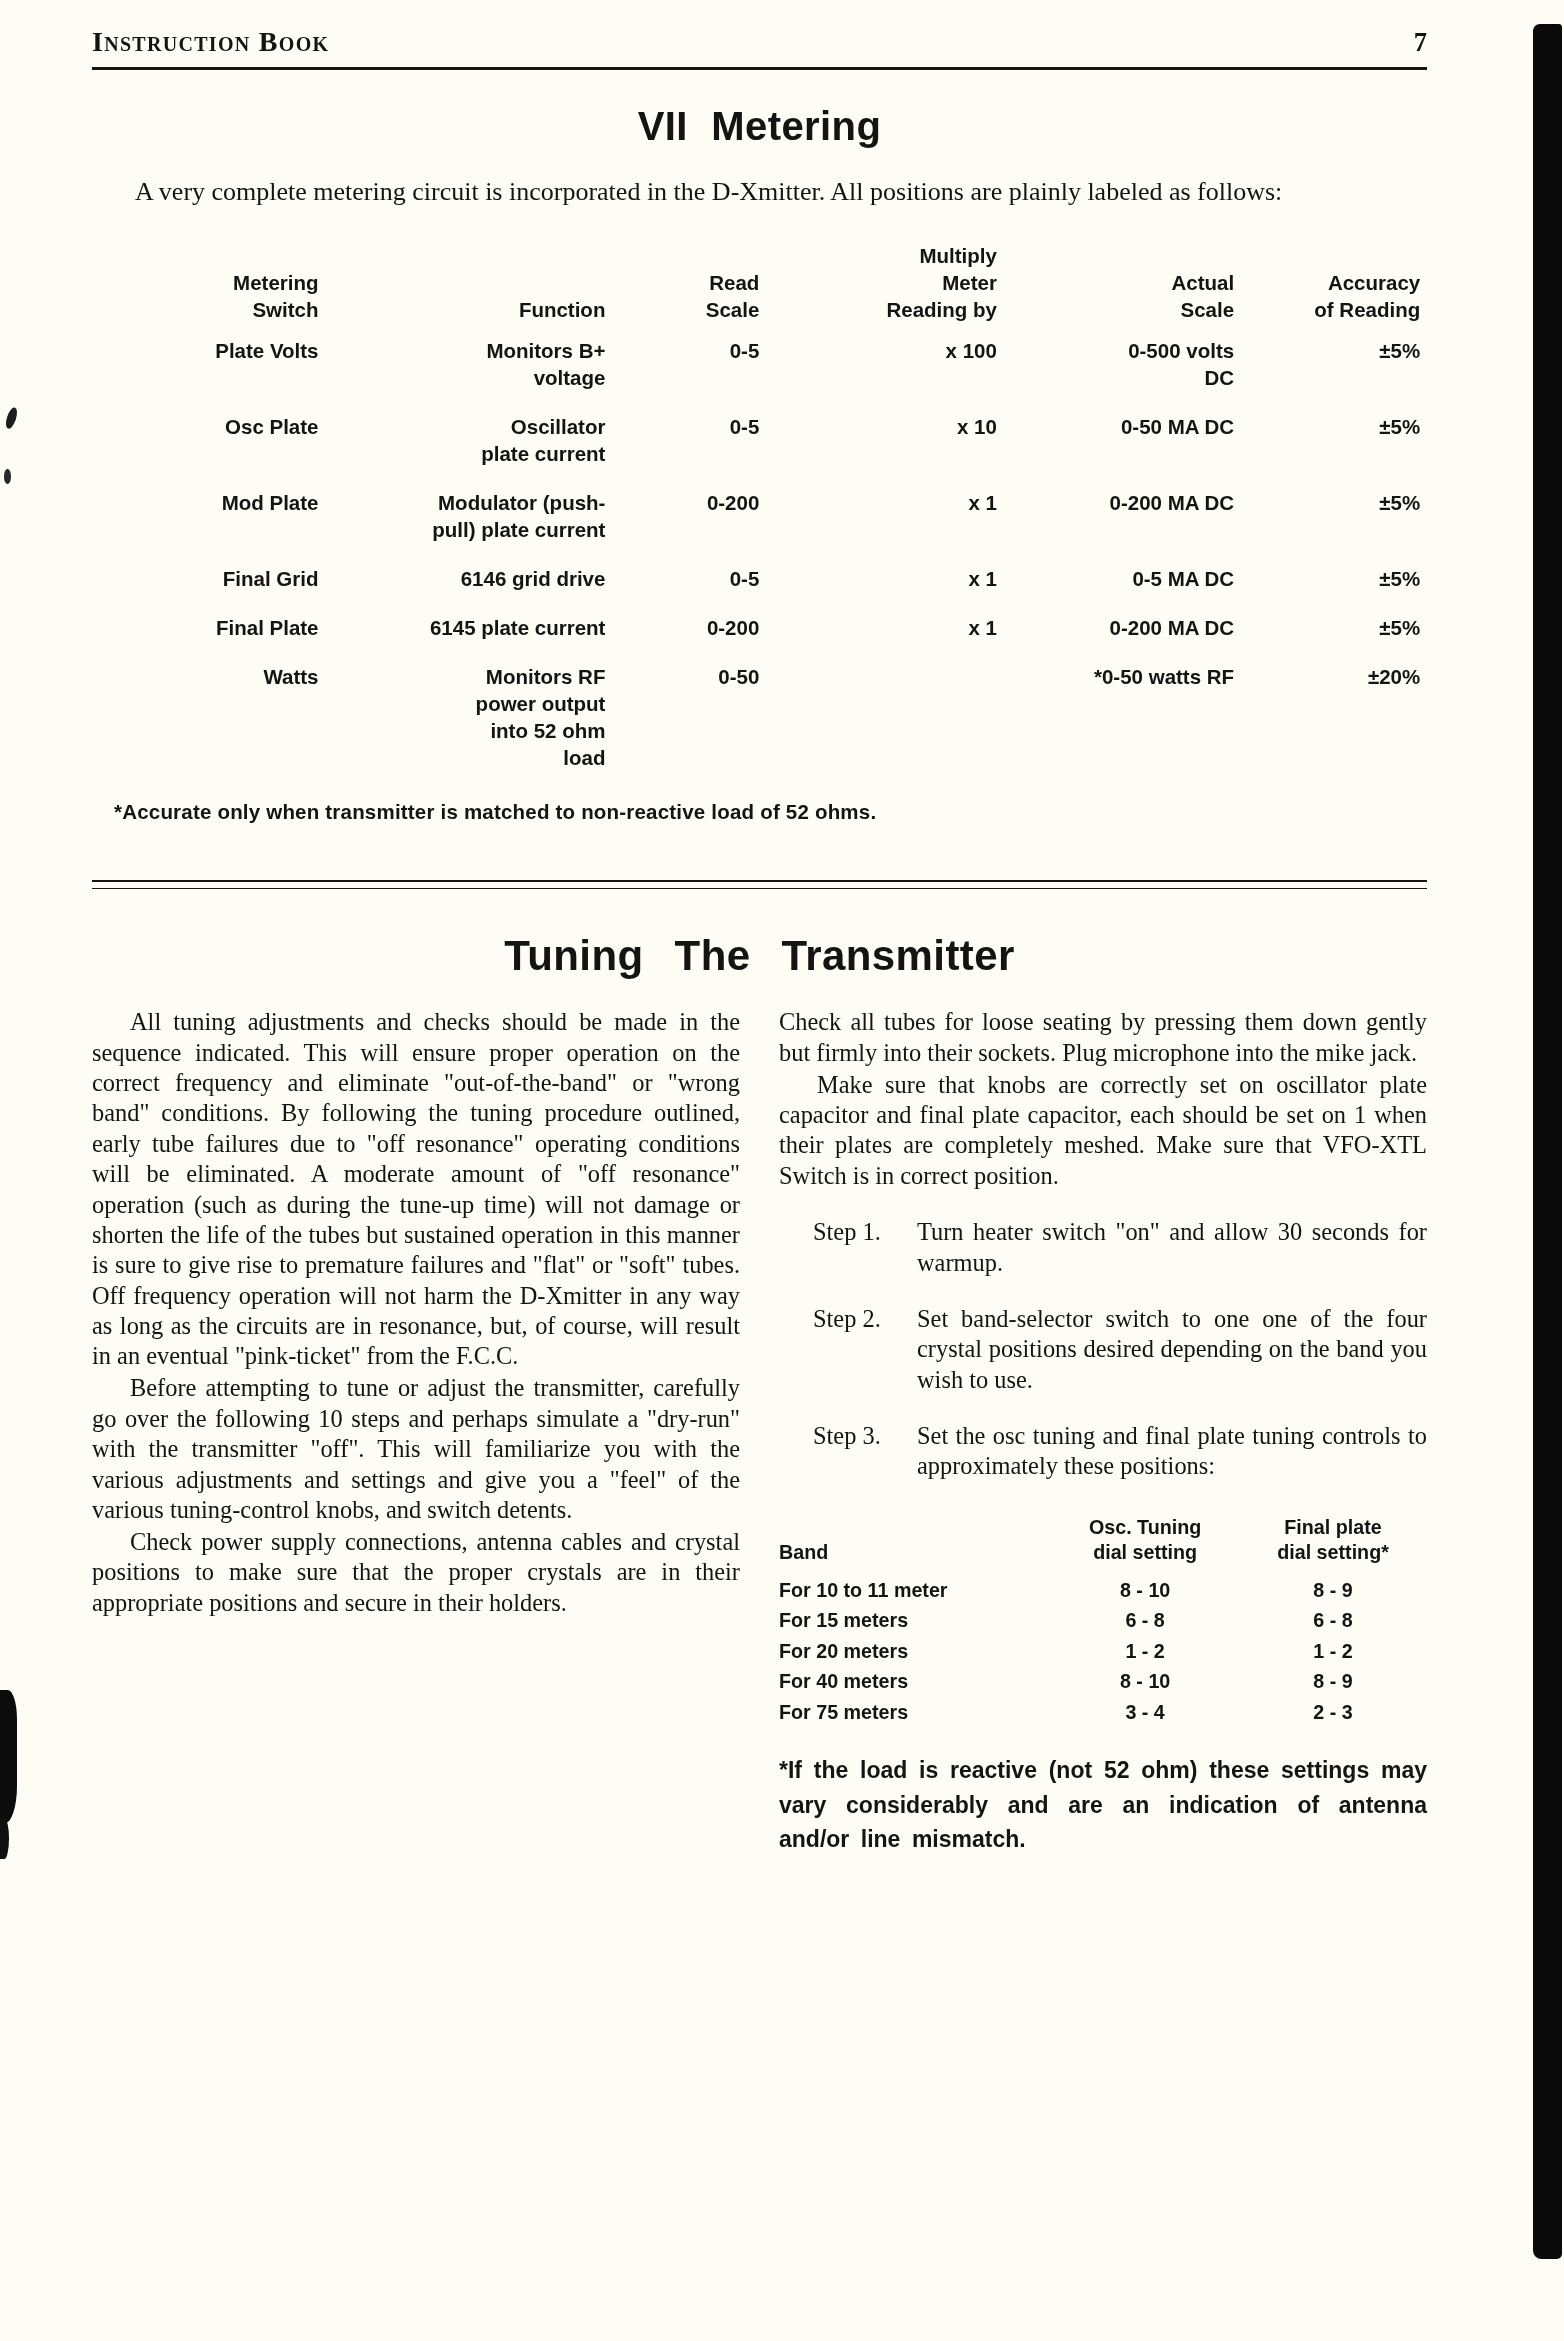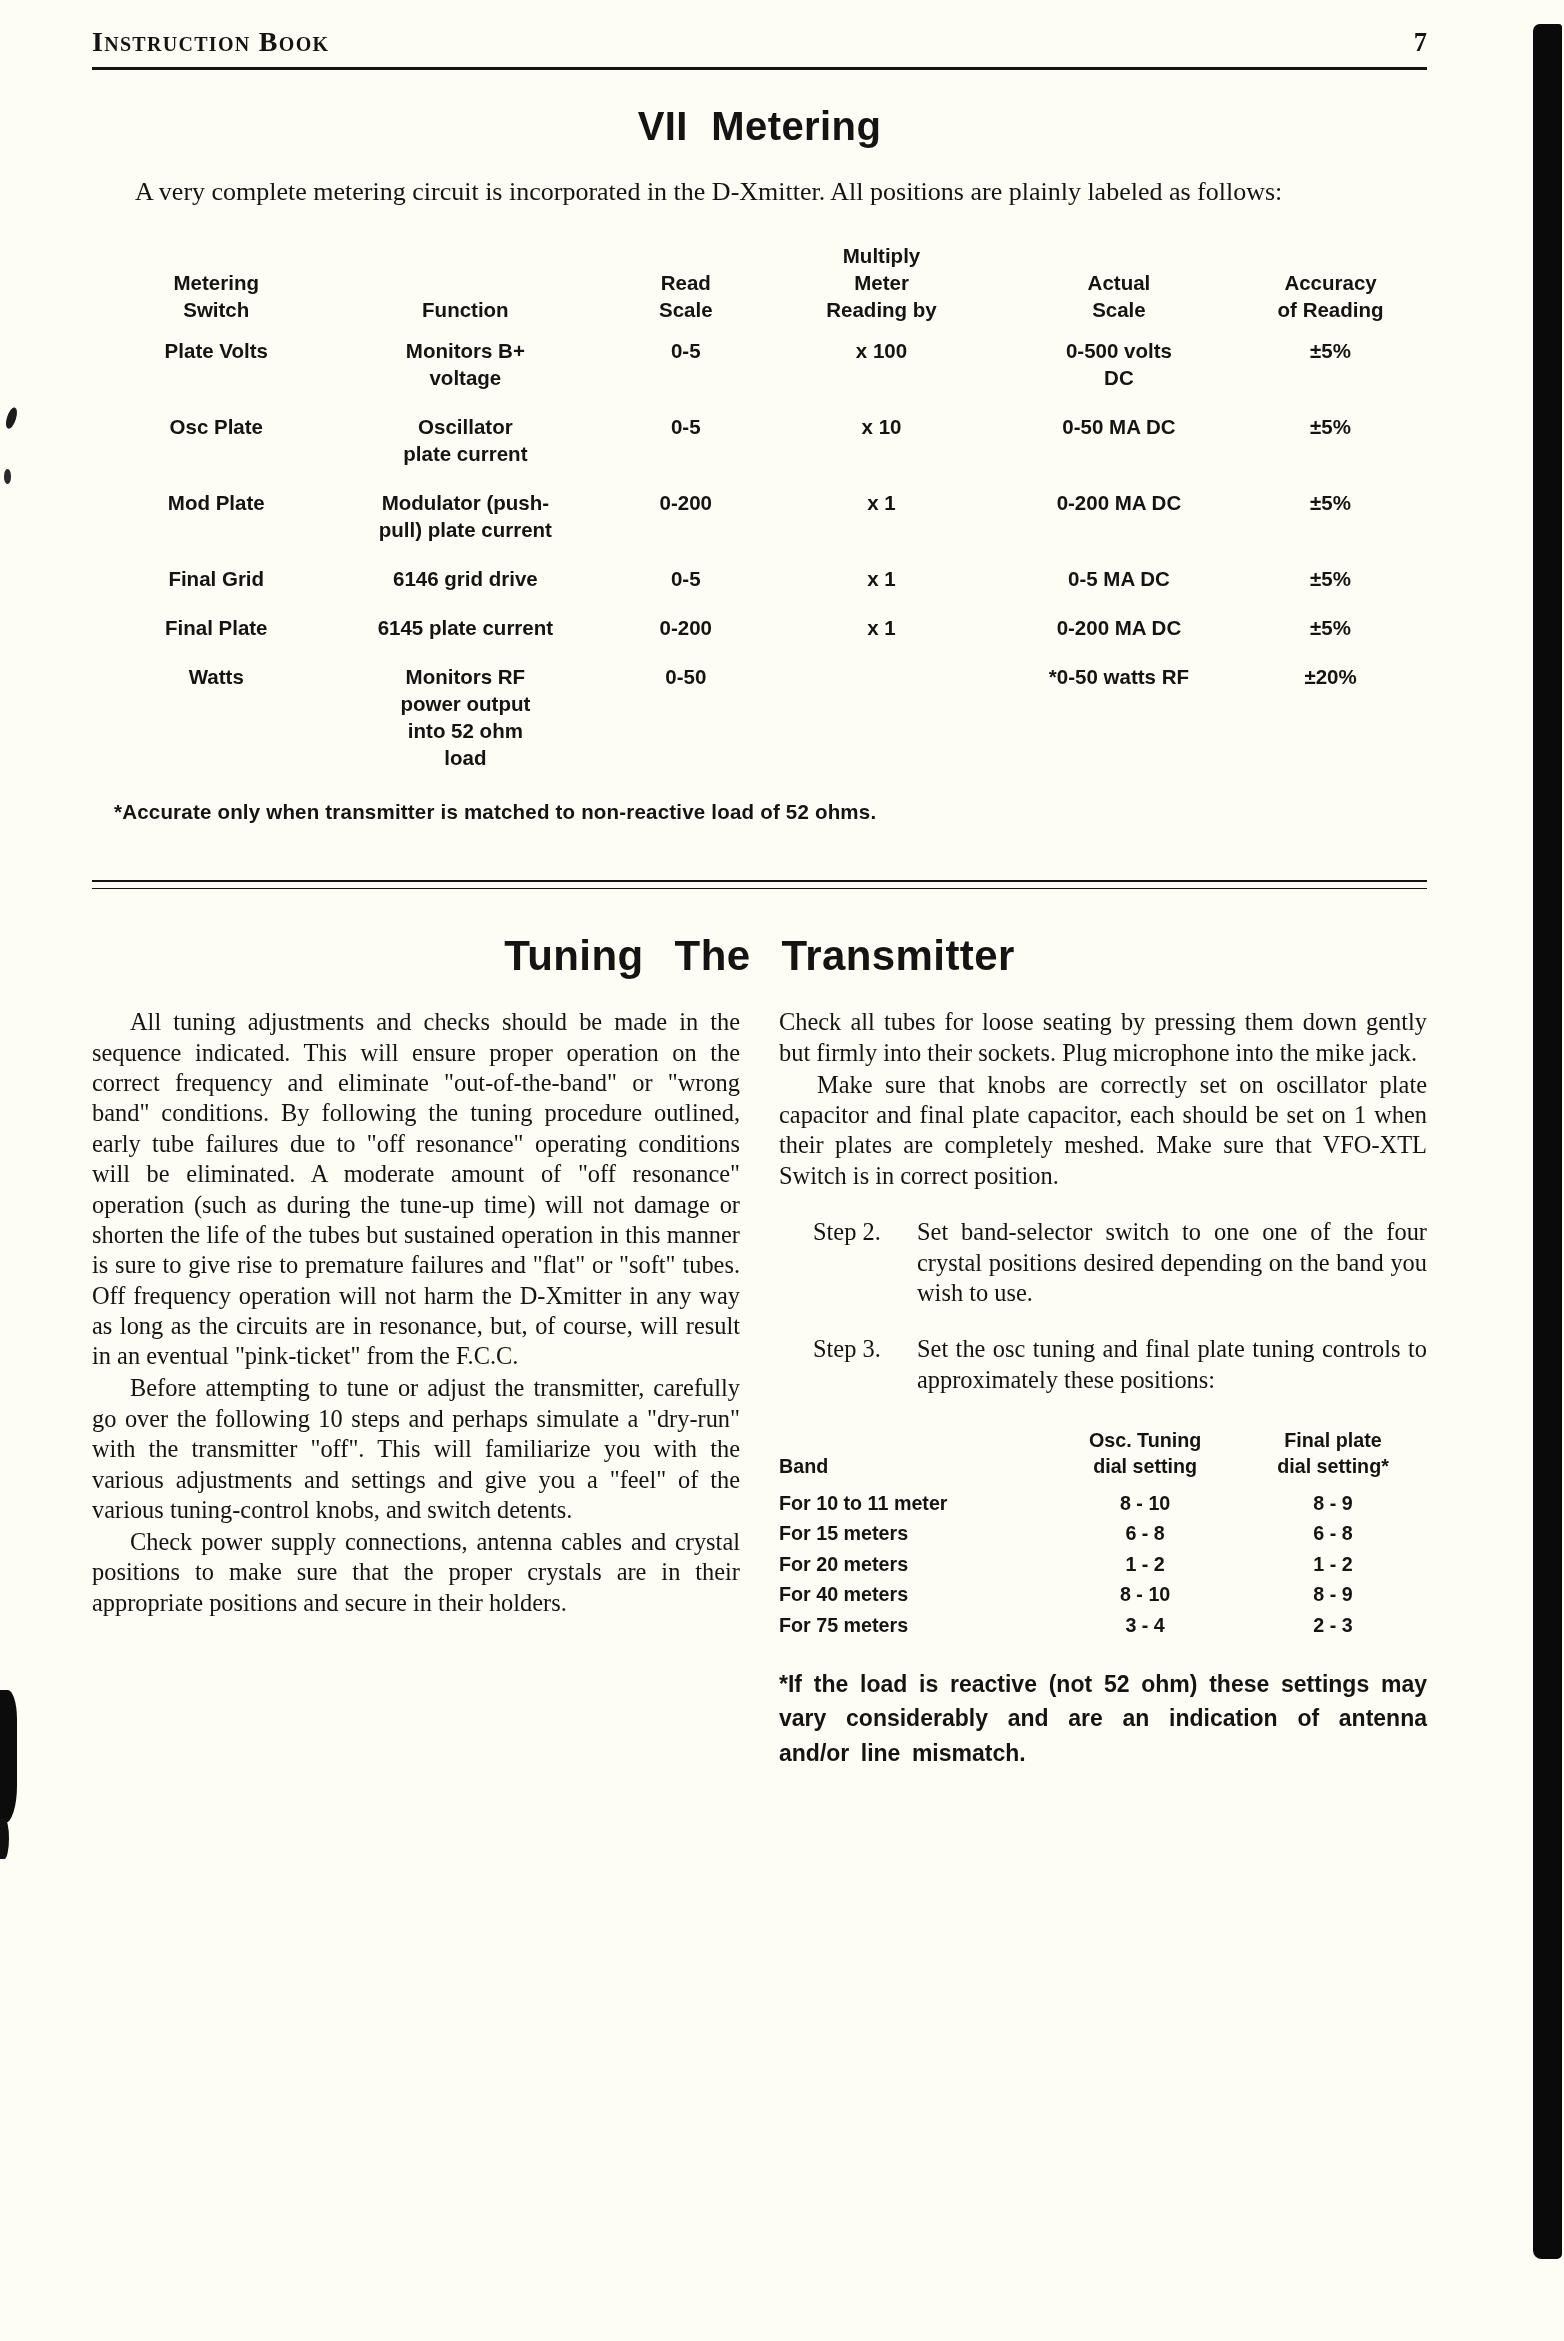--- a/index.html
+++ b/index.html
@@ -60,21 +60,21 @@
   table.metering {
     margin: 31px 0 0 22px;
     border-collapse: collapse;
     table-layout: fixed;
   }
   table.metering th, table.metering td {
     font-family: "Liberation Sans", sans-serif;
     font-weight: bold;
     font-size: 20.5px;
     line-height: 1.32;
-    text-align: center;
+    text-align: right;
     white-space: pre-line;
     padding-right: 6.8px;
     margin-top: 29px;
   }
   table.metering th { vertical-align: bottom; padding-bottom: 13.7px; }
   table.metering td { vertical-align: top; padding-bottom: 22px; }
 
   .footnote-metering {
     margin: 6.8px 0 0 22px;
     font-family: "Liberation Sans", sans-serif;
@@ -295,20 +295,24 @@
       <p class="body-p indent">All tuning adjustments and checks should be made in the sequence indicated. This will ensure proper operation on the correct frequency and eliminate "out-of-the-band" or "wrong band" conditions. By following the tuning procedure outlined, early tube failures due to "off resonance" operating conditions will be eliminated. A moderate amount of "off resonance" operation (such as during the tune-up time) will not damage or shorten the life of the tubes but sustained operation in this manner is sure to give rise to premature failures and "flat" or "soft" tubes. Off frequency operation will not harm the D-Xmitter in any way as long as the circuits are in resonance, but, of course, will result in an eventual "pink-ticket" from the F.C.C.</p>
       <p class="body-p indent">Before attempting to tune or adjust the transmitter, carefully go over the following 10 steps and perhaps simulate a "dry-run" with the transmitter "off". This will familiarize you with the various adjustments and settings and give you a "feel" of the various tuning-control knobs, and switch detents.</p>
       <p class="body-p indent">Check power supply connections, antenna cables and crystal positions to make sure that the proper crystals are in their appropriate positions and secure in their holders.</p>
     </div>
 
     <div class="col">
       <p class="body-p">Check all tubes for loose seating by pressing them down gently but firmly into their sockets. Plug microphone into the mike jack.</p>
       <p class="body-p indent">Make sure that knobs are correctly set on oscillator plate capacitor and final plate capacitor, each should be set on 1 when their plates are completely meshed. Make sure that VFO-XTL Switch is in correct position.</p>
 
       <div class="step">
+        <span class="step-label">Step 1.</span>
+        <span class="step-text">Turn heater switch "on" and allow 30 seconds for warmup.</span>
+      </div>
+      <div class="step">
         <span class="step-label">Step 2.</span>
         <span class="step-text">Set band-selector switch to one one of the four crystal positions desired depending on the band you wish to use.</span>
       </div>
       <div class="step">
         <span class="step-label">Step 3.</span>
         <span class="step-text">Set the osc tuning and final plate tuning controls to approximately these positions:</span>
       </div>
 
       <table class="band">
         <colgroup>

